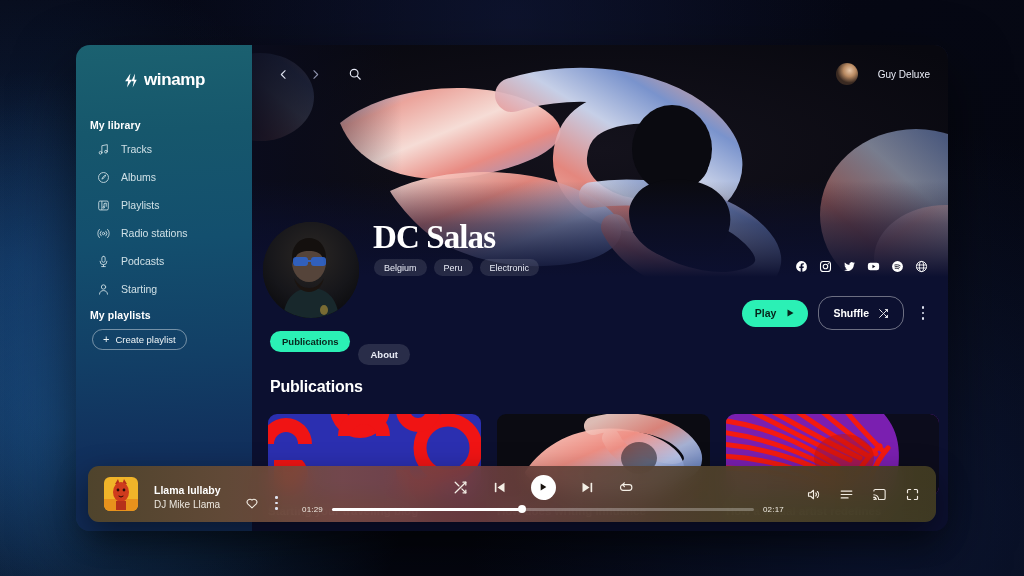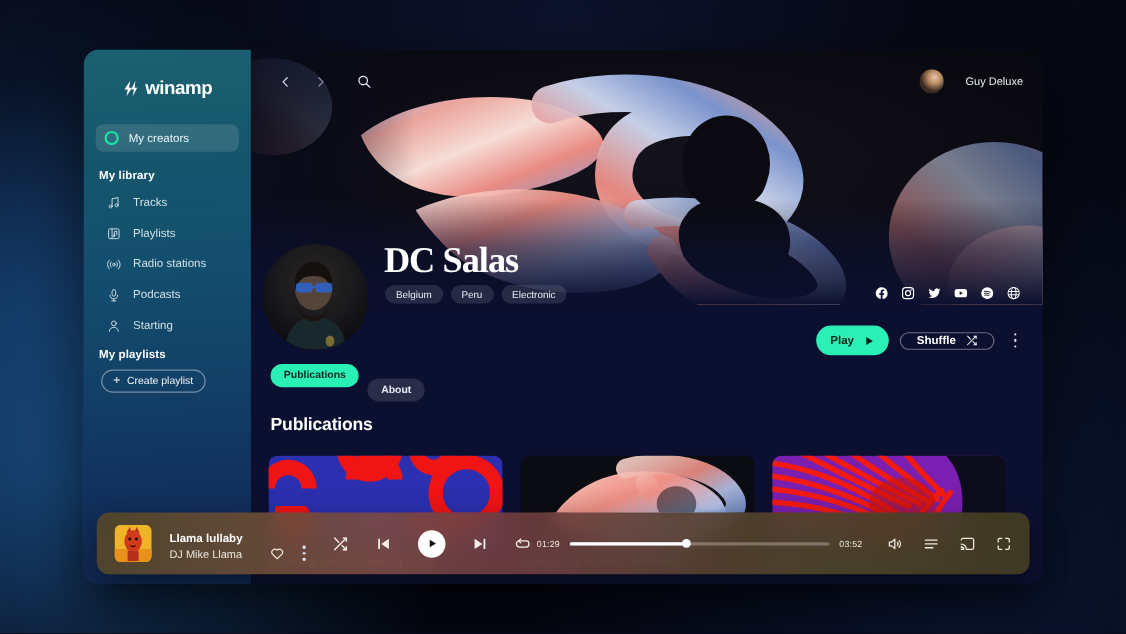--- a/index.html
+++ b/index.html
@@ -33,21 +33,21 @@
     left: 76px; top: 45px;
     width: 872px; height: 486px;
     border-radius: 14px;
     overflow: hidden;
     display: flex;
     box-shadow: 0 24px 60px rgba(0,0,0,0.55);
   }
 
   
   .sidebar {
-    width: 152px; flex: none;
+    width: 176px; flex: none;
     background: linear-gradient(177deg, #1b6170 0%, #16576c 18%, #134f6e 40%, #123f66 64%, #112f5c 84%, #112a55 100%);
     padding: 18px 0 0 0;
     position: relative;
     z-index: 3;
   }
   .brand {
     display: flex; align-items: center; justify-content: center;
     gap: 4px;
     height: 34px; margin-bottom: 16px;
   }
@@ -186,21 +186,21 @@
     display: flex; align-items: center; gap: 10px; z-index: 6;
   }
   .btn-play {
     height: 27px; padding: 0 13px;
     display: flex; align-items: center; gap: 9px;
     background: #2bf0b5; color: #06221a;
     border-radius: 14px;
     font-size: 10.5px; font-weight: bold;
   }
   .btn-shuffle {
-    height: 16px; padding: 0 14px;
+    height: 34px; padding: 0 14px;
     display: flex; align-items: center; gap: 9px;
     border: 1px solid rgba(255,255,255,0.4);
     border-radius: 14px;
     color: #ffffff; font-size: 10.5px; font-weight: bold;
   }
   .kebab {
     width: 18px; height: 24px;
     display: flex; flex-direction: column; align-items: center;
     justify-content: center; gap: 3px;
   }
@@ -264,21 +264,21 @@
   .track-art {
     width: 34px; height: 34px; border-radius: 6px; flex: none;
     overflow: hidden;
   }
   .track-art svg { width: 100%; height: 100%; display: block; }
   .track-meta { line-height: 1.35; overflow: hidden; }
   .track-title { color: #ffffff; font-size: 10.5px; font-weight: bold; white-space: nowrap; }
   .track-artist { color: #ece7df; font-size: 10px; white-space: nowrap; }
   .track-icons { display: flex; align-items: center; gap: 9px; margin-left: 8px; color: #f2ece2; }
 
-  .center { flex: 1; display: flex; flex-direction: row; align-items: center; gap: 5px; padding: 0 12px; }
+  .center { flex: 1; display: flex; flex-direction: column; align-items: center; gap: 5px; padding: 0 12px; }
   .ctrl-row { display: flex; align-items: center; gap: 24px; color: #f4efe6; }
   .play-circle {
     width: 25px; height: 25px; border-radius: 50%;
     background: #ffffff; color: #1a1410;
     display: flex; align-items: center; justify-content: center;
   }
   .seek-row { display: flex; align-items: center; gap: 9px; width: 100%; }
   .time { color: #f0ebe2; font-size: 8px; flex: none; letter-spacing: 0.2px; }
   .seek {
     flex: 1; height: 3px; border-radius: 2px;
@@ -309,38 +309,43 @@
     <div class="brand">
       <span class="brand-mark">
         <svg viewBox="0 0 24 24" fill="#fff">
             <path d="M10.5 2 3 13.2h4.3L5.6 22l7.2-11h-4z"></path>
             <path d="M17 2 11.8 13.2h3.4L13.6 22l5.8-11h-3.2z"></path>
           </svg>
       </span>
       <span class="brand-text">winamp</span>
     </div>
 
-    <div class="nav-active">
-      <span class="ring"></span>
-      <span class="nav-active-label">My creators</span>
-    </div>
 
     <div class="section-title">My library</div>
 
     <div class="nav-item">
       <span>
         <svg width="13" height="13" viewBox="0 0 24 24" fill="none" stroke="#cfe0e6" stroke-width="1.6" stroke-linecap="round">
             <path d="M9 18V5l10-2v13"></path>
             <circle cx="6.5" cy="18" r="2.5"></circle>
             <circle cx="16.5" cy="16" r="2.5"></circle>
           </svg>
       </span>
       <span>Tracks</span>
     </div>
 
+    <div class="nav-item">
+      <span>
+        <svg width="13" height="13" viewBox="0 0 24 24" fill="none" stroke="#cfe0e6" stroke-width="1.6">
+            <circle cx="12" cy="12" r="9.2"></circle>
+            <path d="M9 15c1.5-4 3.5-6 7-7.5-1.5 4-3.5 6-7 7.5z" stroke-linejoin="round"></path>
+          </svg>
+      </span>
+      <span>Albums</span>
+    </div>
 
     <div class="nav-item">
       <span>
         <svg width="13" height="13" viewBox="0 0 24 24" fill="none" stroke="#cfe0e6" stroke-width="1.6">
             <rect x="3.2" y="3.8" width="17.6" height="16.4" rx="2.4"></rect>
             <path d="M9 3.8v16.4"></path>
             <path d="M13 15.2V8.4l4-1v6.2" stroke-linecap="round"></path>
             <circle cx="12.4" cy="15.4" r="1.5"></circle>
           </svg>
       </span>
@@ -708,21 +713,21 @@
             <polyline points="8.6 4.6 5.6 7.5 8.6 10.4"></polyline>
           </svg>
       </span>
     </div>
     <div class="seek-row">
       <span class="time">01:29</span>
       <span class="seek">
         <span class="seek-fill"></span>
         <span class="seek-knob"></span>
       </span>
-      <span class="time">03:52</span>
+      <span class="time">02:17</span>
     </div>
   </div>
 
   <div class="right-icons">
     <span>
       <svg width="15" height="15" viewBox="0 0 24 24" fill="none" stroke="currentColor" stroke-width="1.8" stroke-linecap="round" stroke-linejoin="round">
           <path d="M4 9.2h3.4L12 5.2v13.6L7.4 14.8H4z"></path>
           <path d="M15.6 9.6a3.4 3.4 0 0 1 0 4.8"></path>
           <path d="M18.2 7.2a6.8 6.8 0 0 1 0 9.6"></path>
         </svg>

